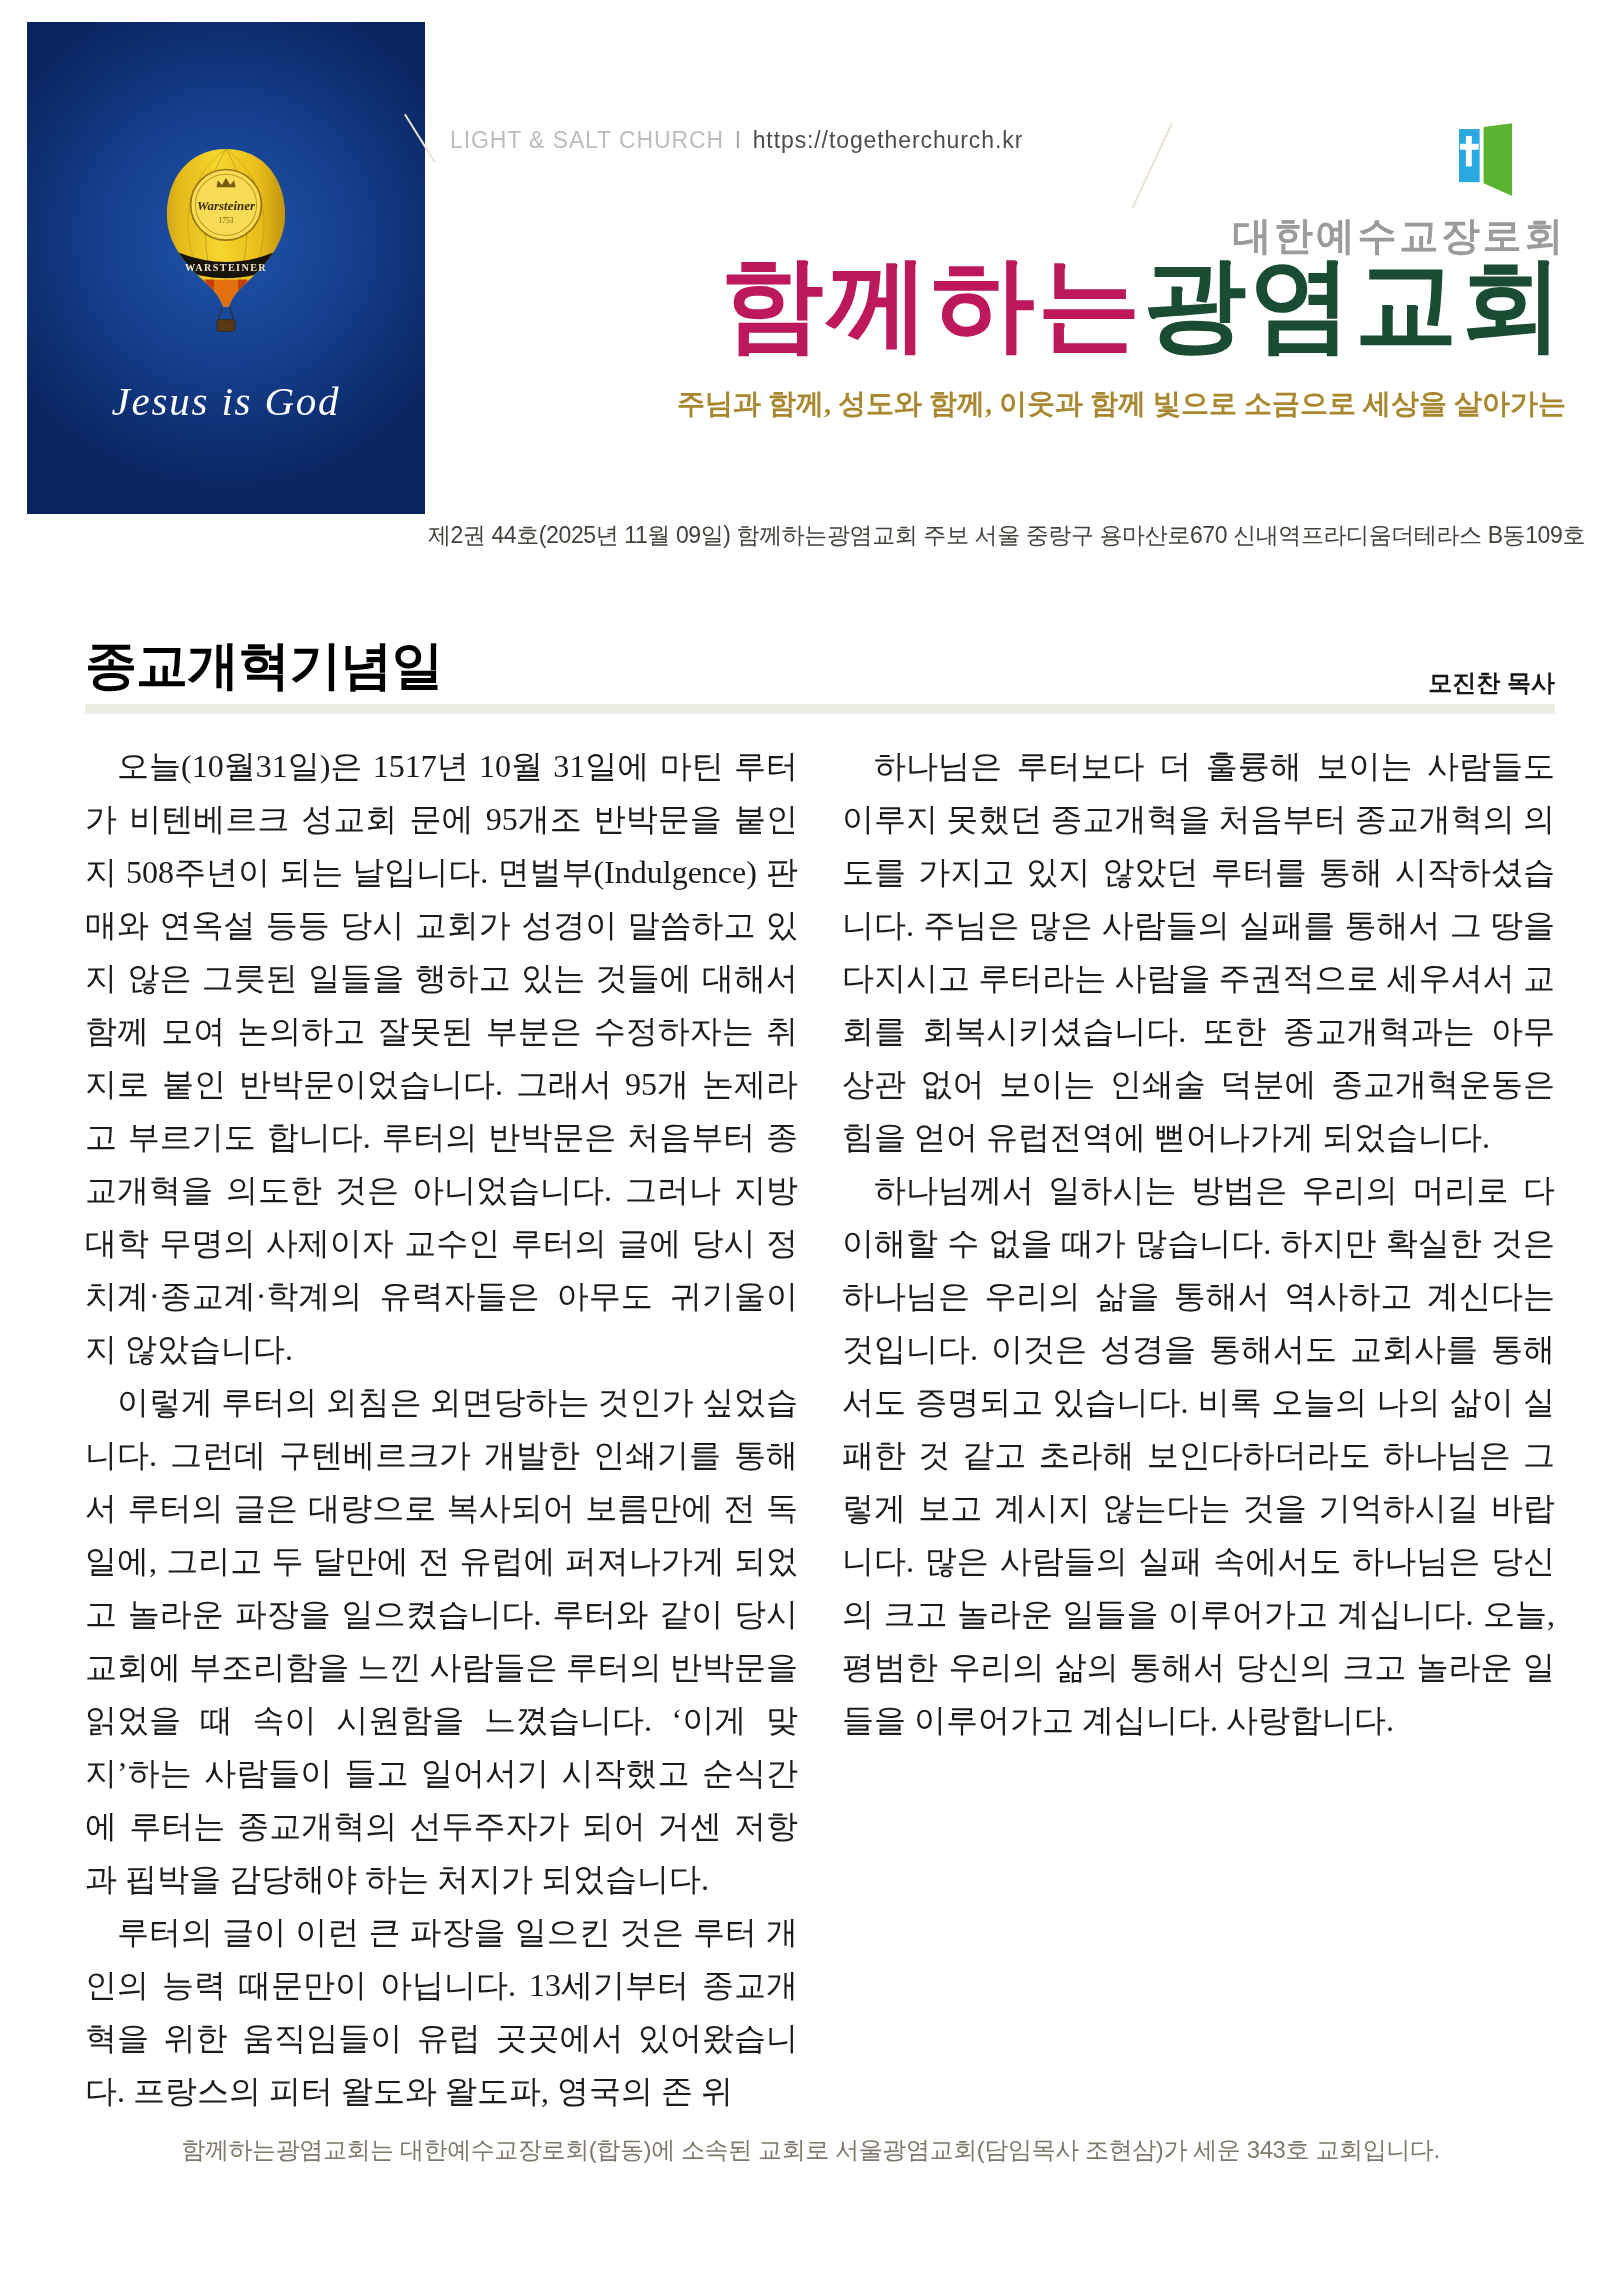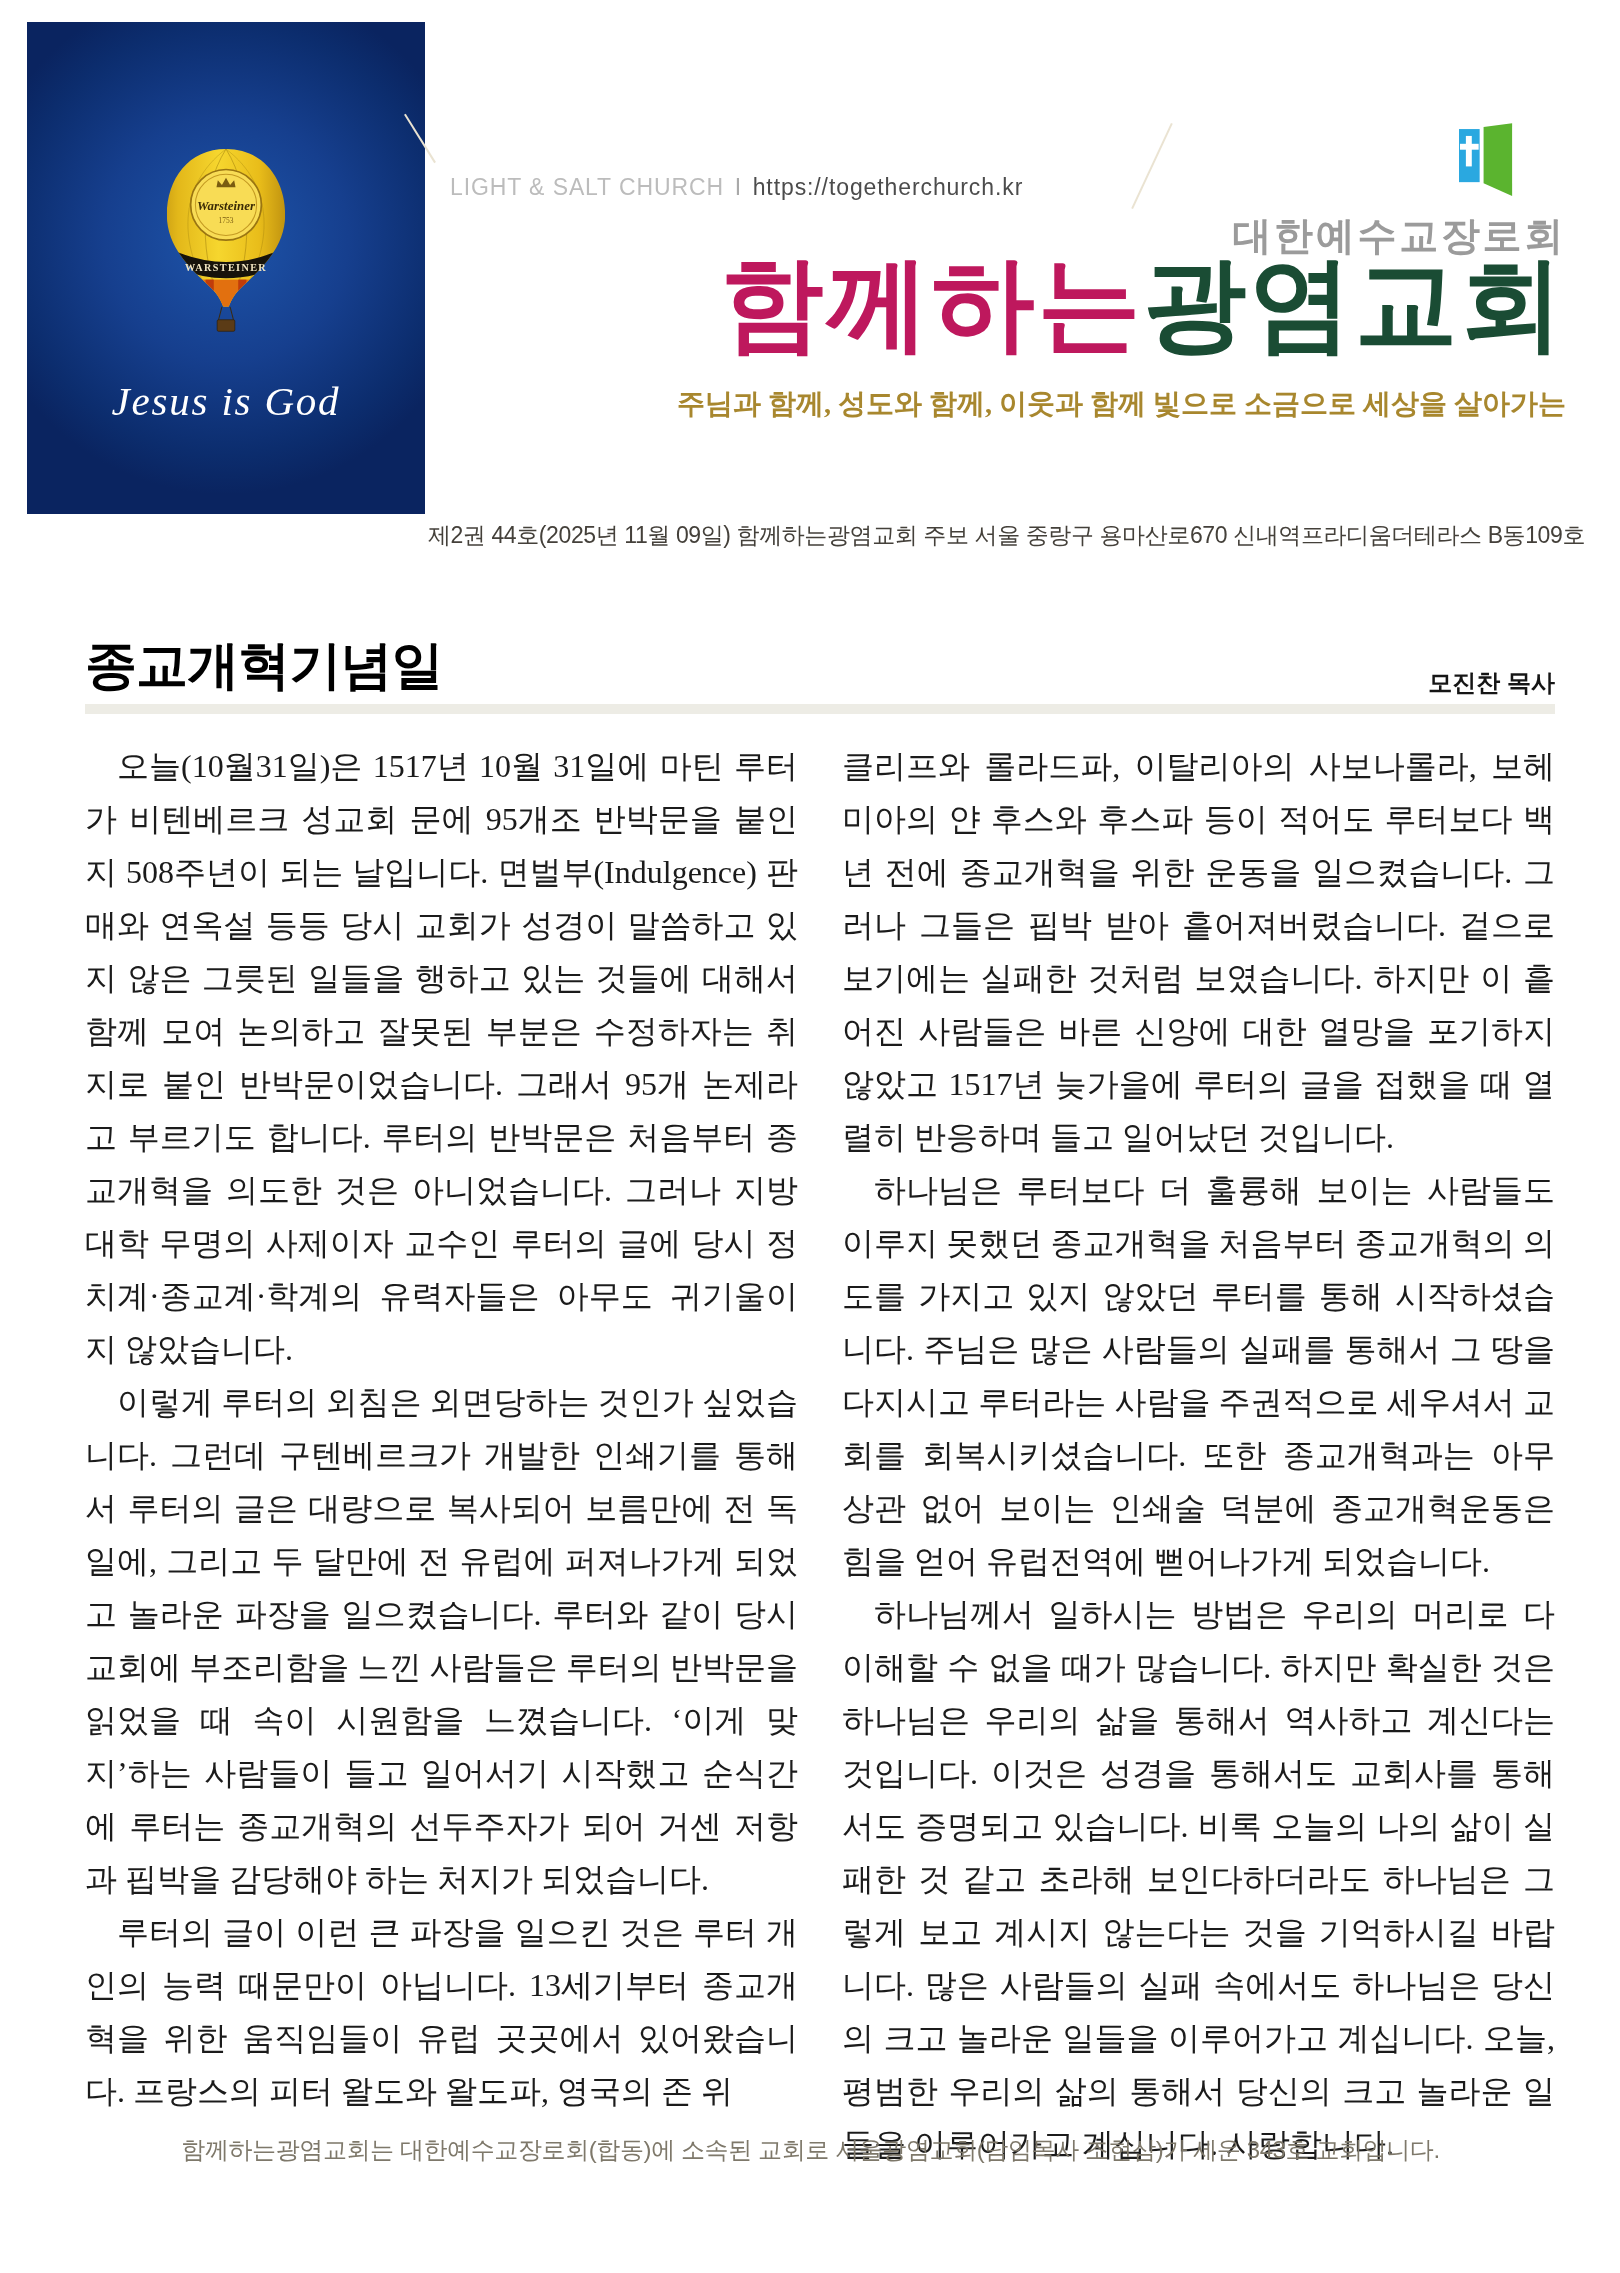--- a/index.html
+++ b/index.html
@@ -20,21 +20,21 @@
   .poster-caption{
     position:absolute;left:0;top:355px;width:100%;
     text-align:center;color:#ffffff;
     font-family:"Liberation Serif","DejaVu Serif",serif;
     font-style:italic;font-size:41px;letter-spacing:1.8px;
   }
 
   
   .tagline{
     position:absolute;left:450px;top:127px;
-    font-size:23px;letter-spacing:0.9px;white-space:nowrap;margin-top:47px;
+    font-size:23px;letter-spacing:0.9px;white-space:nowrap;
   }
   .tagline .brand{color:#bcbcbc;}
   .tagline .sep{color:#a9a9a9;margin:0 10.7px;}
   .tagline .url{color:#4c4c4c;}
   .diag{position:absolute;width:1.8px;background:#eae3d2;}
   .diag1{left:419px;top:110px;height:57px;transform:rotate(-32deg);}
   .diag2{left:1151px;top:119px;height:94px;transform:rotate(25deg);}
 
   .logo{position:absolute;left:1459px;top:123px;width:59px;height:77px;}
 
@@ -161,21 +161,20 @@
   <div class="article-author">모진찬 목사</div>
   <div class="divider"></div>
 
   <div class="columns">
     <div class="col">
       <p class="indent">오늘(10월31일)은 1517년 10월 31일에 마틴 루터가 비텐베르크 성교회 문에 95개조 반박문을 붙인지 508주년이 되는 날입니다. 면벌부(Indulgence) 판매와 연옥설 등등 당시 교회가 성경이 말씀하고 있지 않은 그릇된 일들을 행하고 있는 것들에 대해서 함께 모여 논의하고 잘못된 부분은 수정하자는 취지로 붙인 반박문이었습니다. 그래서 95개 논제라고 부르기도 합니다. 루터의 반박문은 처음부터 종교개혁을 의도한 것은 아니었습니다. 그러나 지방대학 무명의 사제이자 교수인 루터의 글에 당시 정치계·종교계·학계의 유력자들은 아무도 귀기울이지 않았습니다.</p>
       <p class="indent">이렇게 루터의 외침은 외면당하는 것인가 싶었습니다. 그런데 구텐베르크가 개발한 인쇄기를 통해서 루터의 글은 대량으로 복사되어 보름만에 전 독일에, 그리고 두 달만에 전 유럽에 퍼져나가게 되었고 놀라운 파장을 일으켰습니다. 루터와 같이 당시 교회에 부조리함을 느낀 사람들은 루터의 반박문을 읽었을 때 속이 시원함을 느꼈습니다. ‘이게 맞지’하는 사람들이 들고 일어서기 시작했고 순식간에 루터는 종교개혁의 선두주자가 되어 거센 저항과 핍박을 감당해야 하는 처지가 되었습니다.</p>
       <p class="indent">루터의 글이 이런 큰 파장을 일으킨 것은 루터 개인의 능력 때문만이 아닙니다. 13세기부터 종교개혁을 위한 움직임들이 유럽 곳곳에서 있어왔습니다. 프랑스의 피터 왈도와 왈도파, 영국의 존 위</p>
     </div>
     <div class="col">
-      <p>클리프와 롤라드파, 이탈리아의 사보나롤라, 보헤미아의 얀 후스와 후스파 등이 적어도 루터보다 백년 전에 종교개혁을 위한 운동을 일으켰습니다. 그러나 그들은 핍박 받아 흩어져버렸습니다. 겉으로 보기에는 실패한 것처럼 보였습니다. 하지만 이 흩어진 사람들은 바른 신앙에 대한 열망을 포기하지 않았고 1517년 늦가을에 루터의 글을 접했을 때 열렬히 반응하며 들고 일어났던 것입니다.</p>
       <p class="indent">하나님은 루터보다 더 훌륭해 보이는 사람들도 이루지 못했던 종교개혁을 처음부터 종교개혁의 의도를 가지고 있지 않았던 루터를 통해 시작하셨습니다. 주님은 많은 사람들의 실패를 통해서 그 땅을 다지시고 루터라는 사람을 주권적으로 세우셔서 교회를 회복시키셨습니다. 또한 종교개혁과는 아무 상관 없어 보이는 인쇄술 덕분에 종교개혁운동은 힘을 얻어 유럽전역에 뻗어나가게 되었습니다.</p>
       <p class="indent">하나님께서 일하시는 방법은 우리의 머리로 다 이해할 수 없을 때가 많습니다. 하지만 확실한 것은 하나님은 우리의 삶을 통해서 역사하고 계신다는 것입니다. 이것은 성경을 통해서도 교회사를 통해서도 증명되고 있습니다. 비록 오늘의 나의 삶이 실패한 것 같고 초라해 보인다하더라도 하나님은 그렇게 보고 계시지 않는다는 것을 기억하시길 바랍니다. 많은 사람들의 실패 속에서도 하나님은 당신의 크고 놀라운 일들을 이루어가고 계십니다. 오늘, 평범한 우리의 삶의 통해서 당신의 크고 놀라운 일들을 이루어가고 계십니다. 사랑합니다.</p>
     </div>
   </div>
 
   <div class="footer">함께하는광염교회는 대한예수교장로회(합동)에 소속된 교회로 서울광염교회(담임목사 조현삼)가 세운 343호 교회입니다.</div>
 
 </div>
 
 

